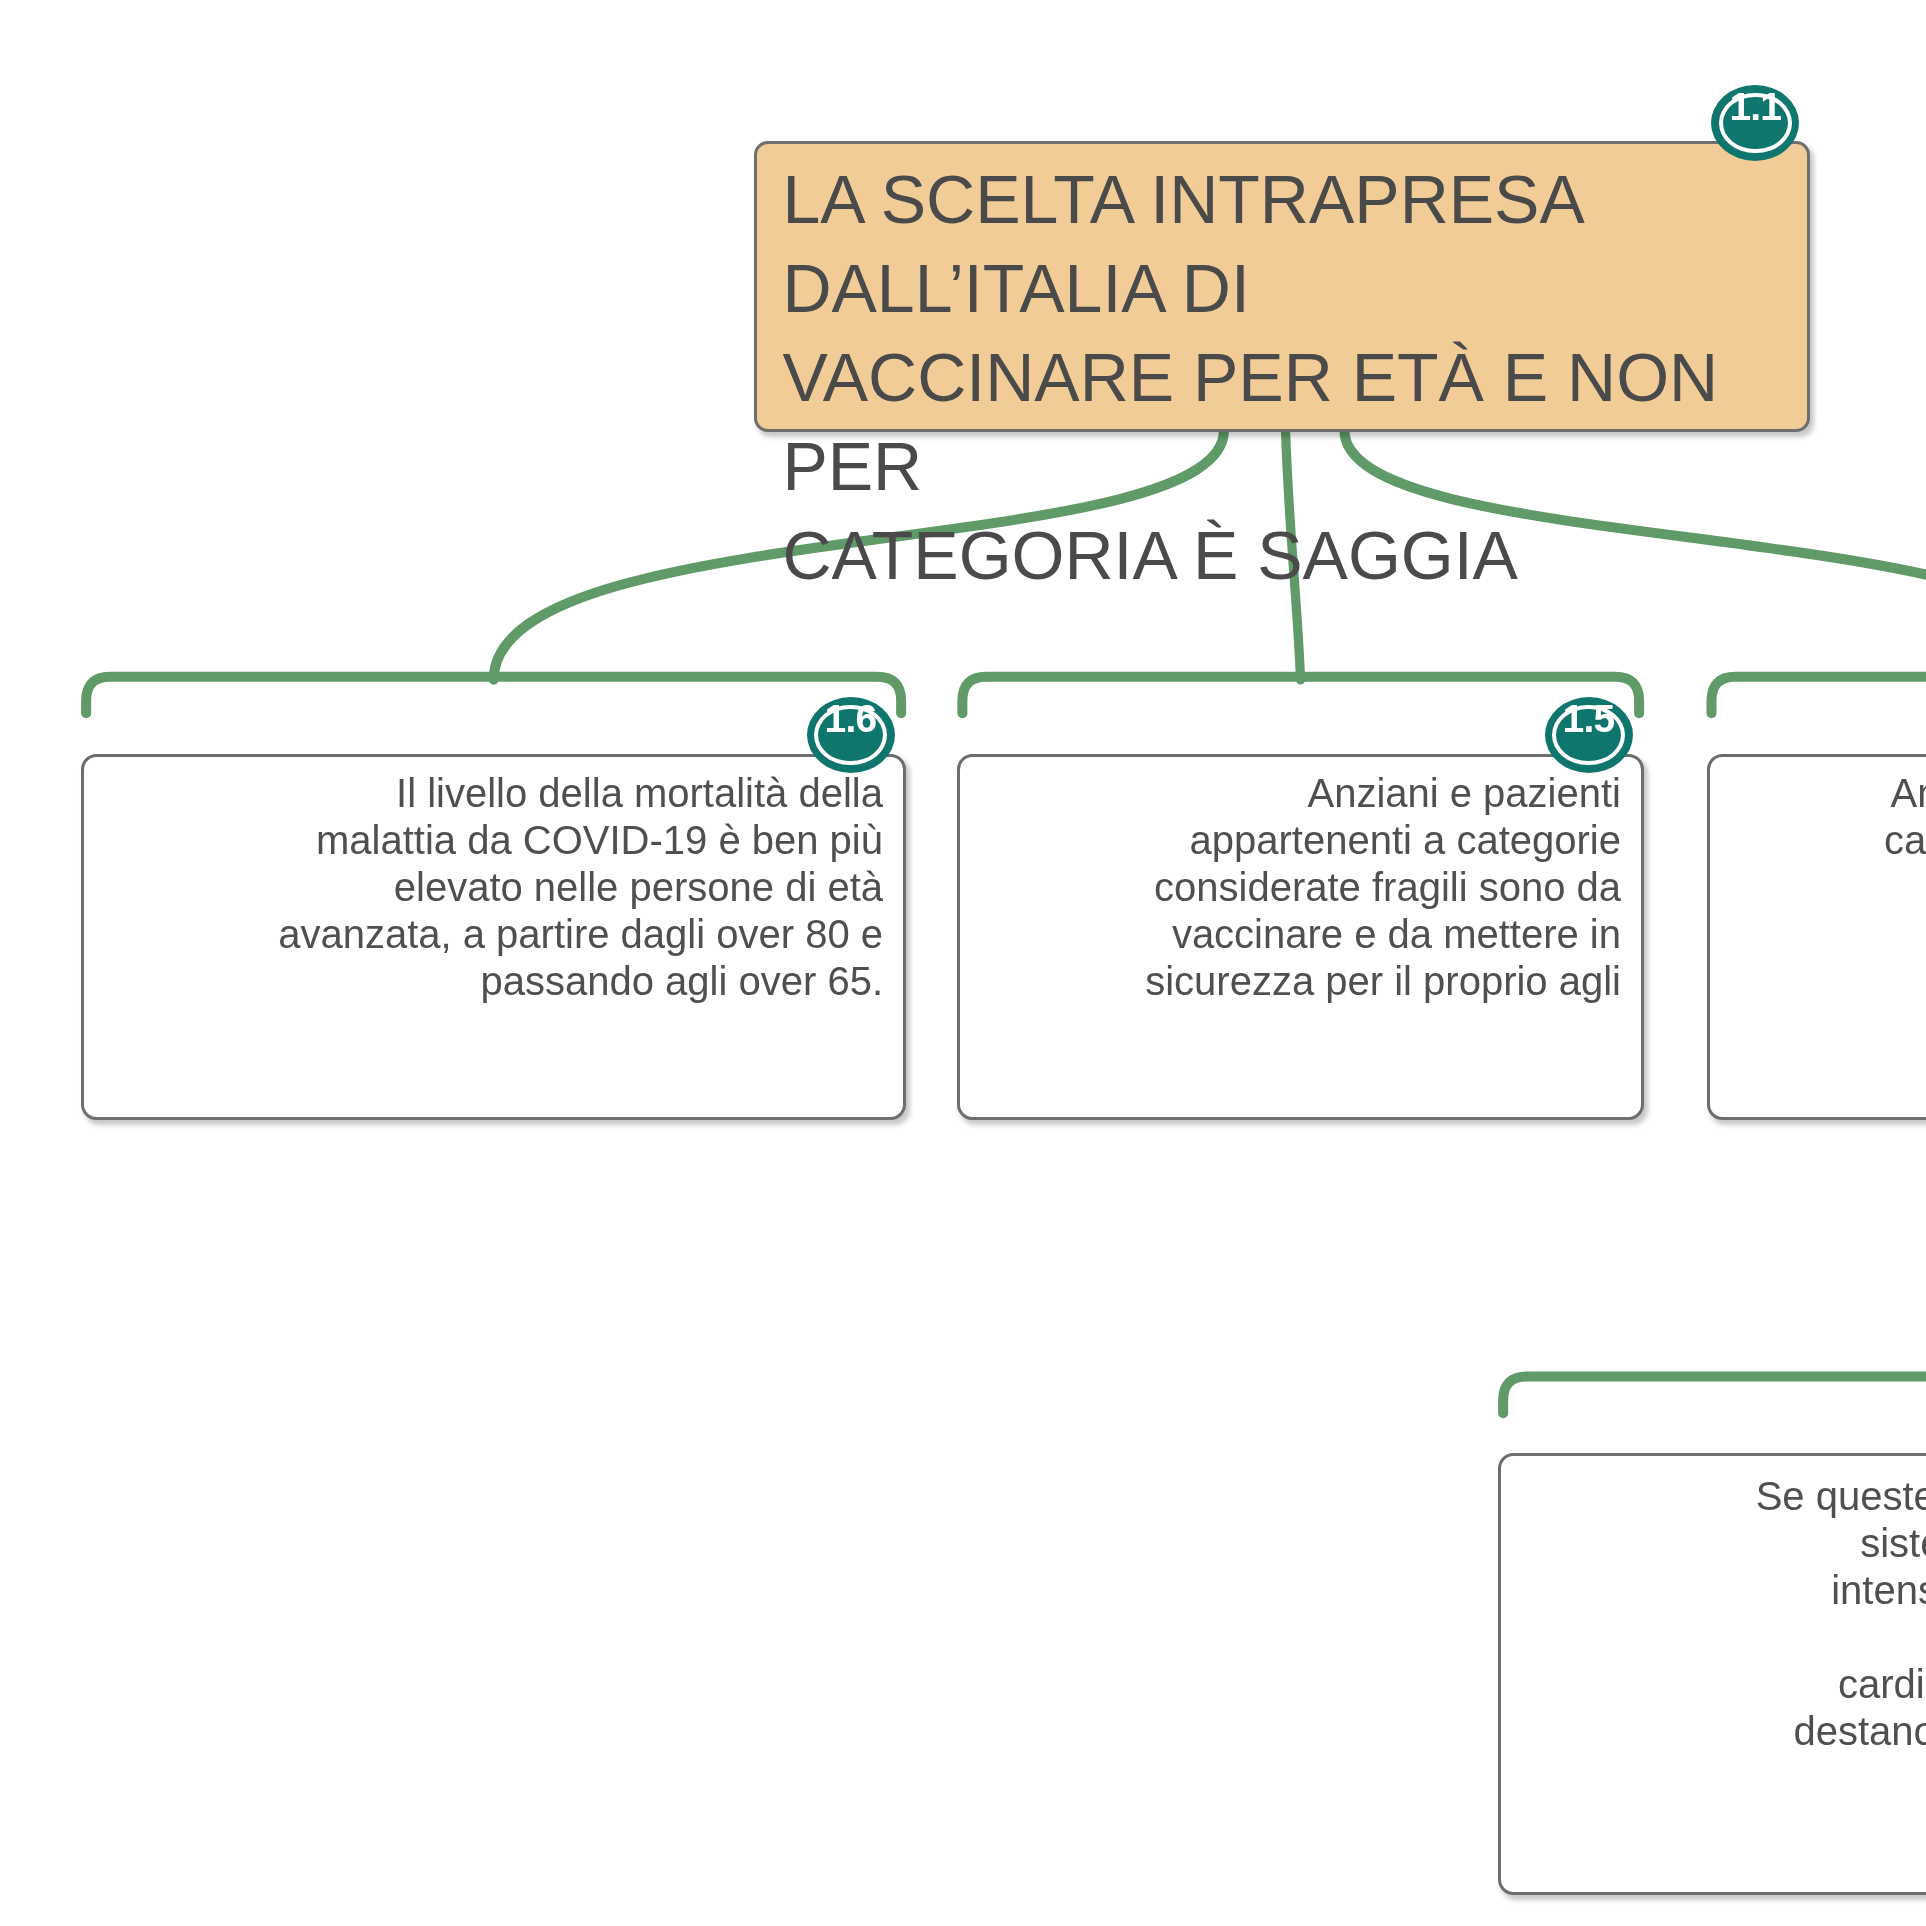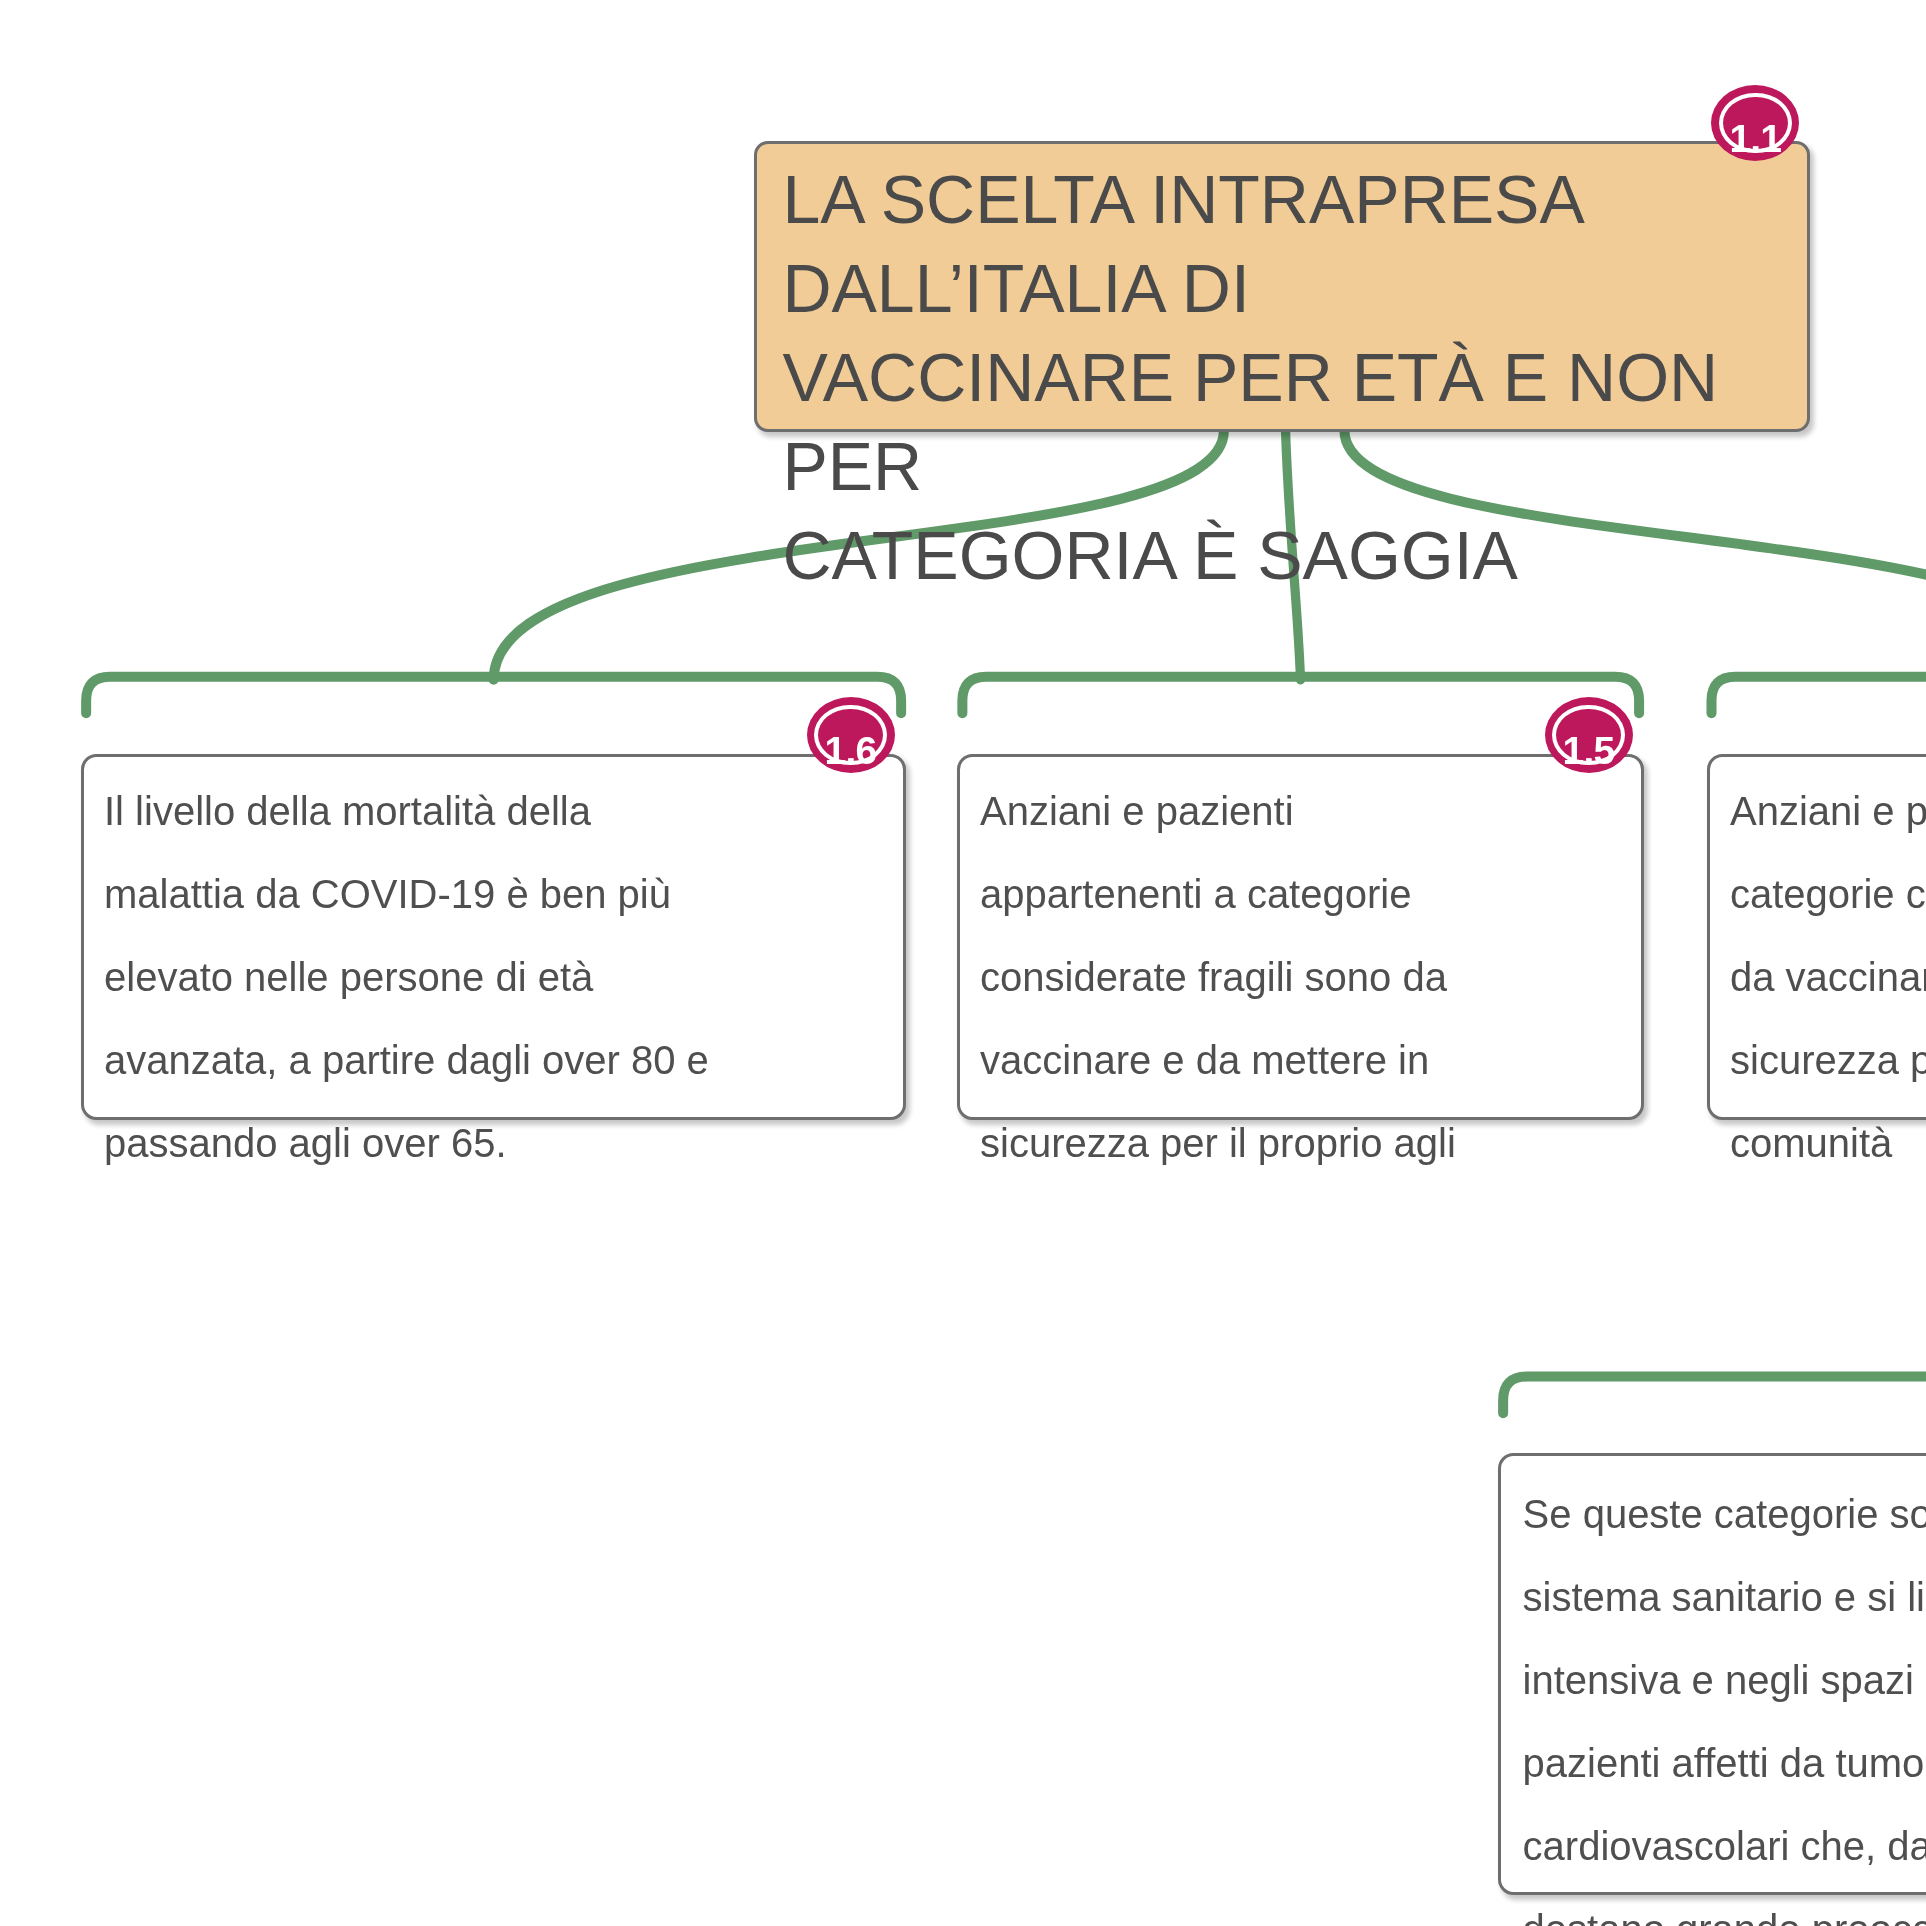--- a/index.html
+++ b/index.html
@@ -25,38 +25,39 @@
   }
   .node.root{
     background:#F1CC97;
     border-width:3.9px;
     border-radius:14px;
   }
   .ntext{
     white-space:pre-line;
     color:#4F4F4F;
     font-size:40px;
-    line-height:83px;
+    line-height:47px;
     padding:13px 20px;
+    text-align:right;
   }
   .node.big .ntext{padding:17px 21.6px;}
   .title{
     color:#4A4A4A;
     font-size:68px;
     line-height:89px;
     padding:10.8px 25.4px;
     white-space:pre-line;
   }
   .badge{
     position:absolute;
     top:-60px;right:8.5px;
     width:88px;height:76px;
-    background:#be185d;
+    background:#0f766e;
     border-radius:50%;
-    display:flex;align-items:flex-end;justify-content:center;
+    display:flex;align-items:flex-start;justify-content:center;
     z-index:5;
   }
   .badge::before{
     content:"";
     position:absolute;
     inset:7.7px;
     border:4.2px solid #ffffff;
     border-radius:50%;
   }
   .badge-num{

